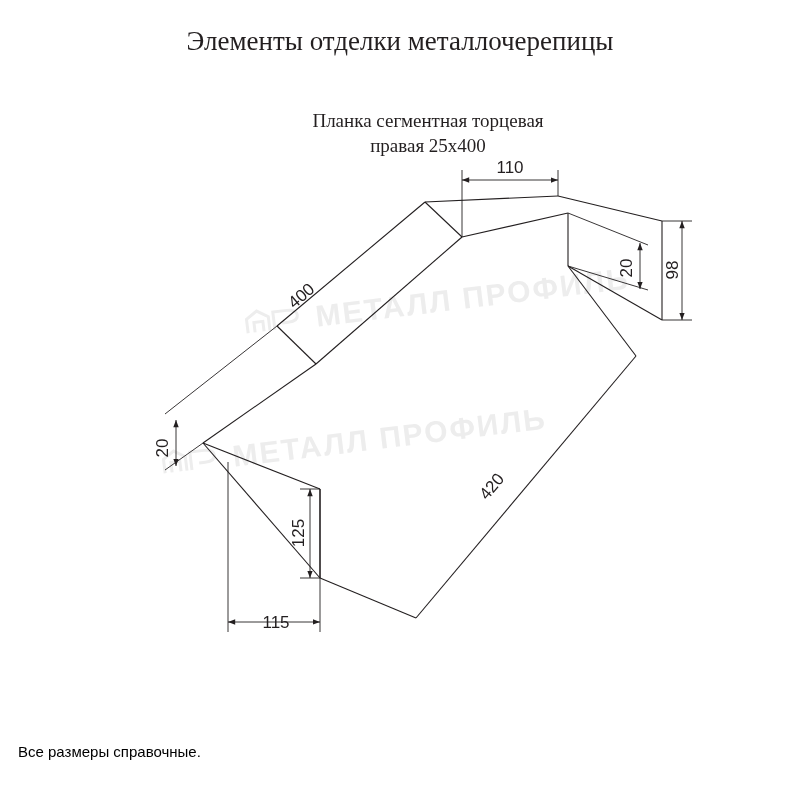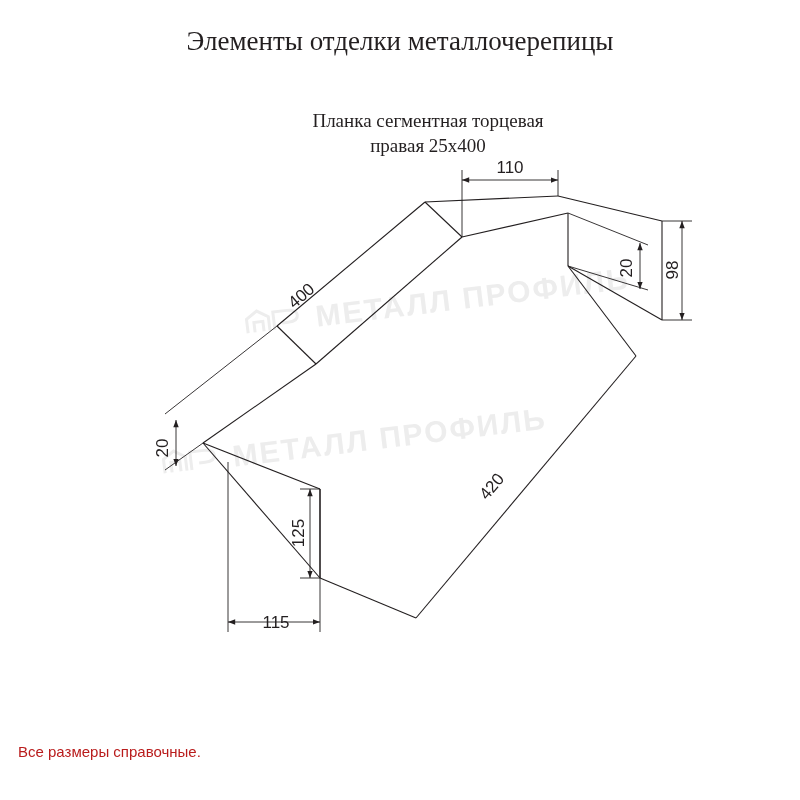--- a/index.html
+++ b/index.html
@@ -44,21 +44,21 @@
     color: #231f20;
     margin-left: 28px;
   }
   .footnotes {
     position: absolute;
     left: 18px;
     top: 740px;
     font-size: 15px;
     line-height: 23px;
     font-family: "Liberation Sans", sans-serif;
-    color: #b91c1c;
+    color: #000000;
   }
   .footnotes div {
     white-space: nowrap;
   }
   svg.drawing {
     position: absolute;
     left: 0;
     top: 0;
     width: 800px;
     height: 800px;

